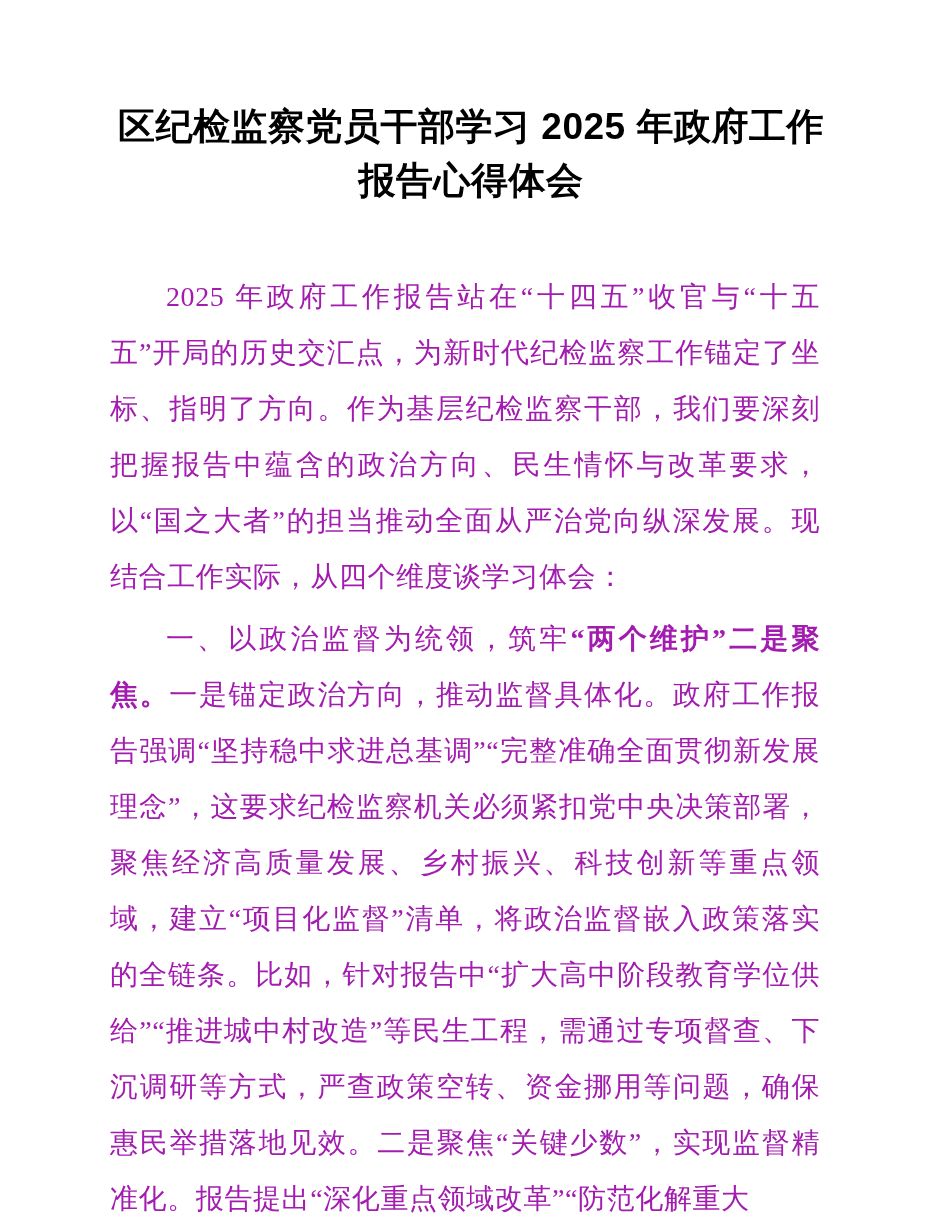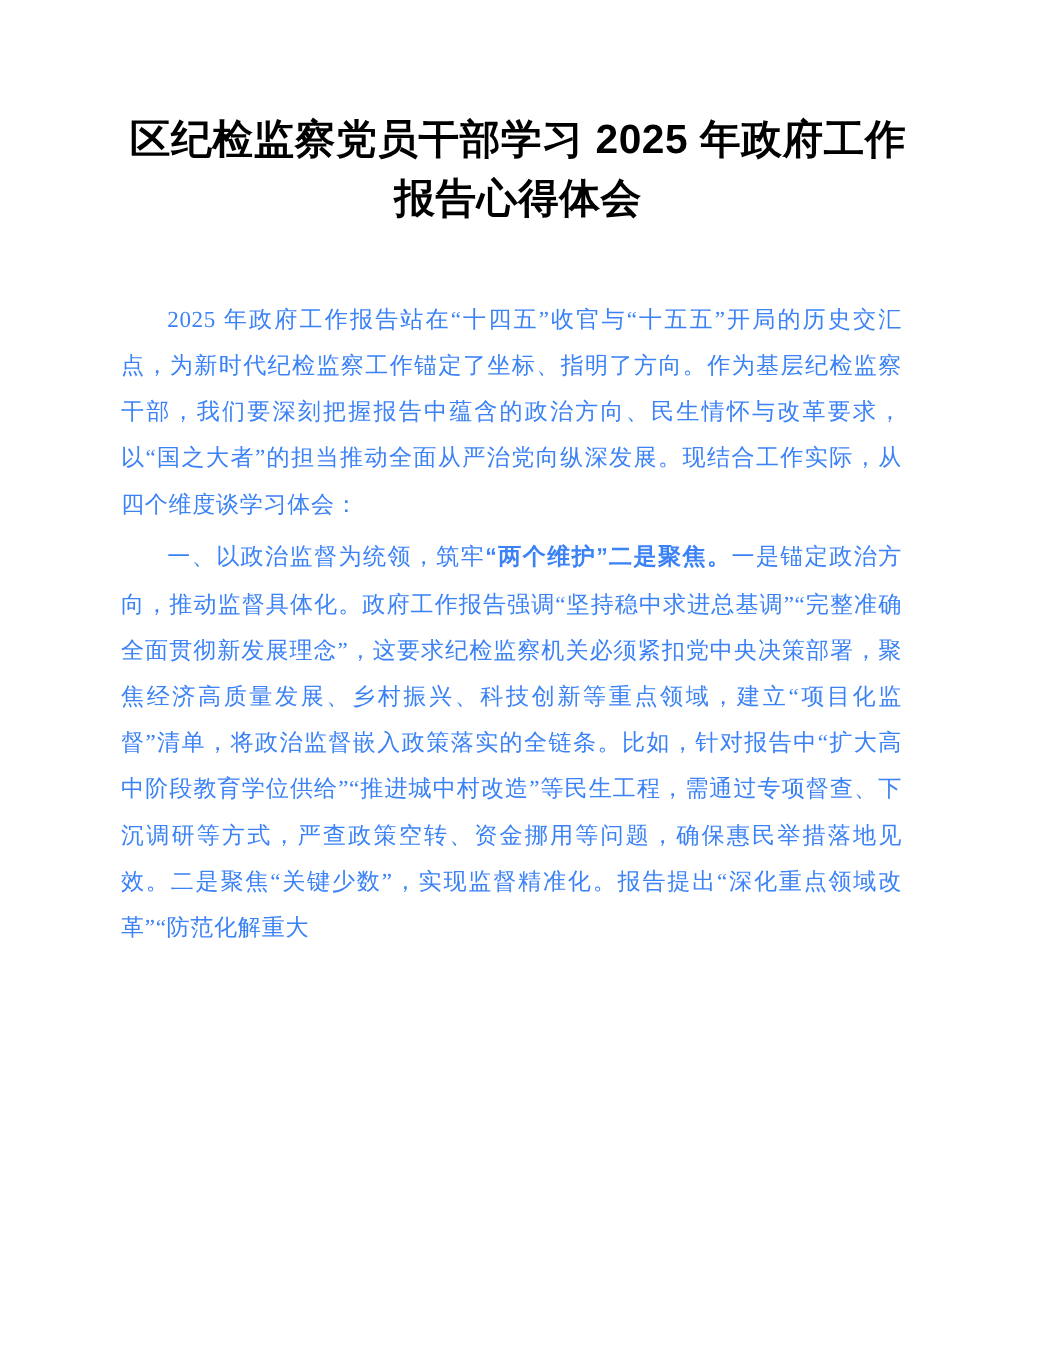--- a/index.html
+++ b/index.html
@@ -30,34 +30,34 @@
     text-align: center;
     letter-spacing: 0.5px;
     margin: 0 0 6px 0;
     color: #000;
   }
   .body-block {
     margin-top: 62px;
   }
   .para {
     font-family: "Liberation Serif", "DejaVu Serif", serif;
-    font-size: 21px;
+    font-size: 28px;
     line-height: 2.0;
     text-align: justify;
     text-justify: inter-ideograph;
     text-indent: 2em;
     margin: 0 12px 0 0;
     letter-spacing: 0.6px;
-    color: #3b82f6;
+    color: #a21caf;
   }
   .para + .para {
     margin-top: 6px;
   }
   .para b {
-    font-family: Liberation Sans, sans-serif;
+    font-family: Liberation Serif, serif;
     font-weight: bold;
   }
 </style>
 </head>
 <body>
 
 <div class="page">
 
   <h1 class="doc-title">区纪检监察党员干部学习 2025 年政府工作报告心得体会</h1>
 

